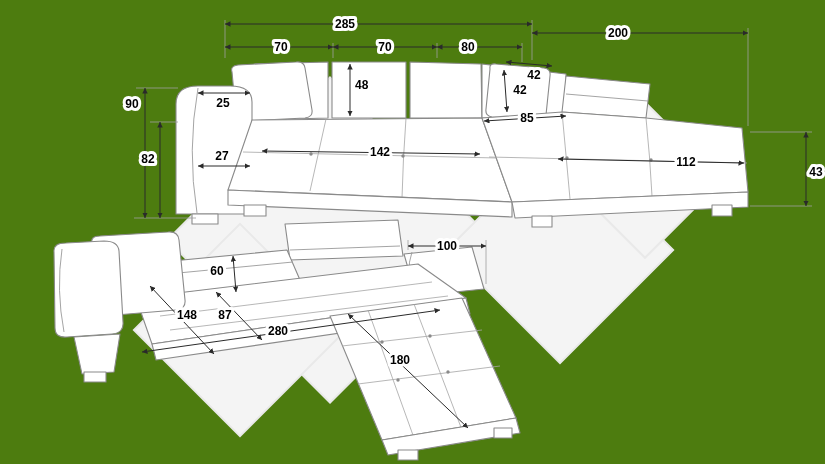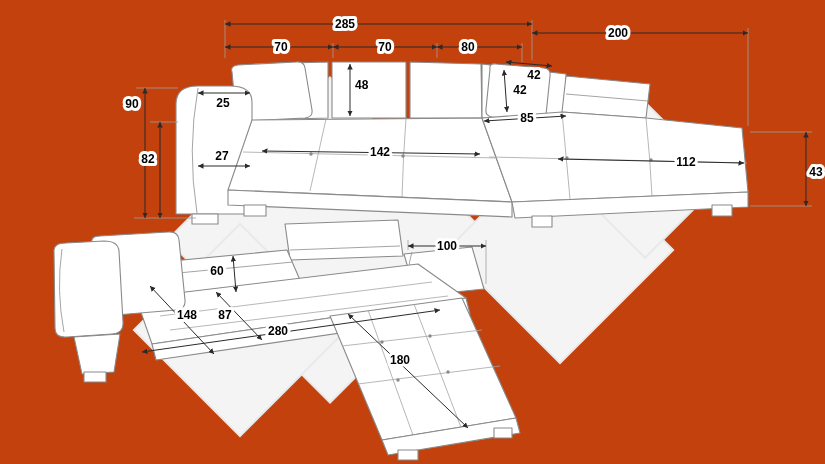--- a/index.html
+++ b/index.html
@@ -1,16 +1,16 @@
 <!DOCTYPE html>
 <html><head>
 <meta charset="utf-8">
 <style>
   html,body{margin:0;padding:0;background:#fff;}
-  .canvas{width:825px;height:464px;position:relative;background:#c2410c;overflow:hidden;
+  .canvas{width:825px;height:464px;position:relative;background:#4d7c0f;overflow:hidden;
           font-family:"Liberation Sans", sans-serif;}
   svg{display:block;}
   .part{fill:#ffffff;stroke:#8a8a8a;stroke-width:1.1;stroke-linejoin:round;}
   .contour{fill:none;stroke:#9a9a9a;stroke-width:0.9;}
   .seam{fill:none;stroke:#a5a5a5;stroke-width:0.8;}
   .btn{fill:#8a8a8a;}
   .dimline{fill:none;stroke:#2a2a2a;stroke-width:1;}
   .ext{fill:none;stroke:#9f9f9f;stroke-width:0.8;}
   .dim{font:bold 12px "Liberation Sans", sans-serif;fill:#000;
        paint-order:stroke;stroke:#ffffff;stroke-width:6px;stroke-linejoin:round;}

